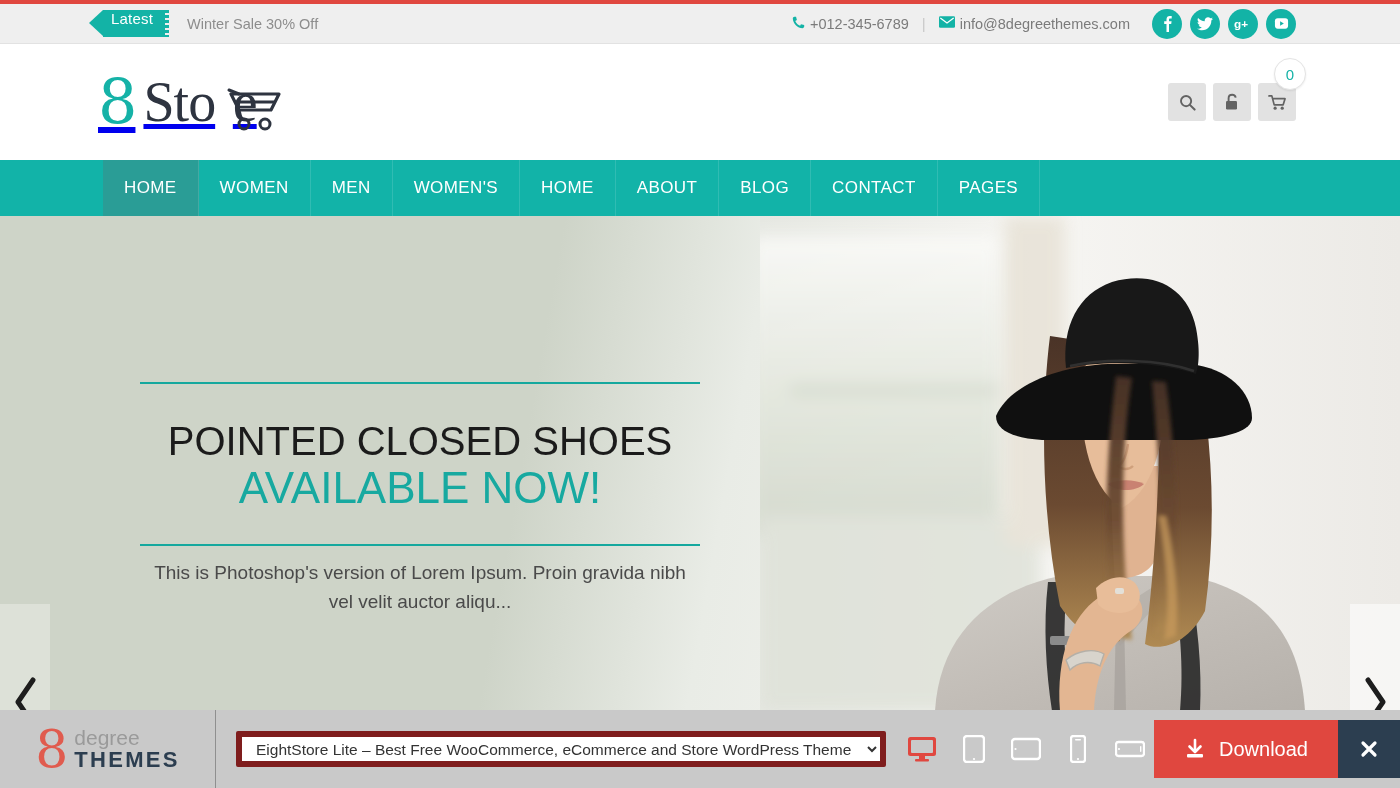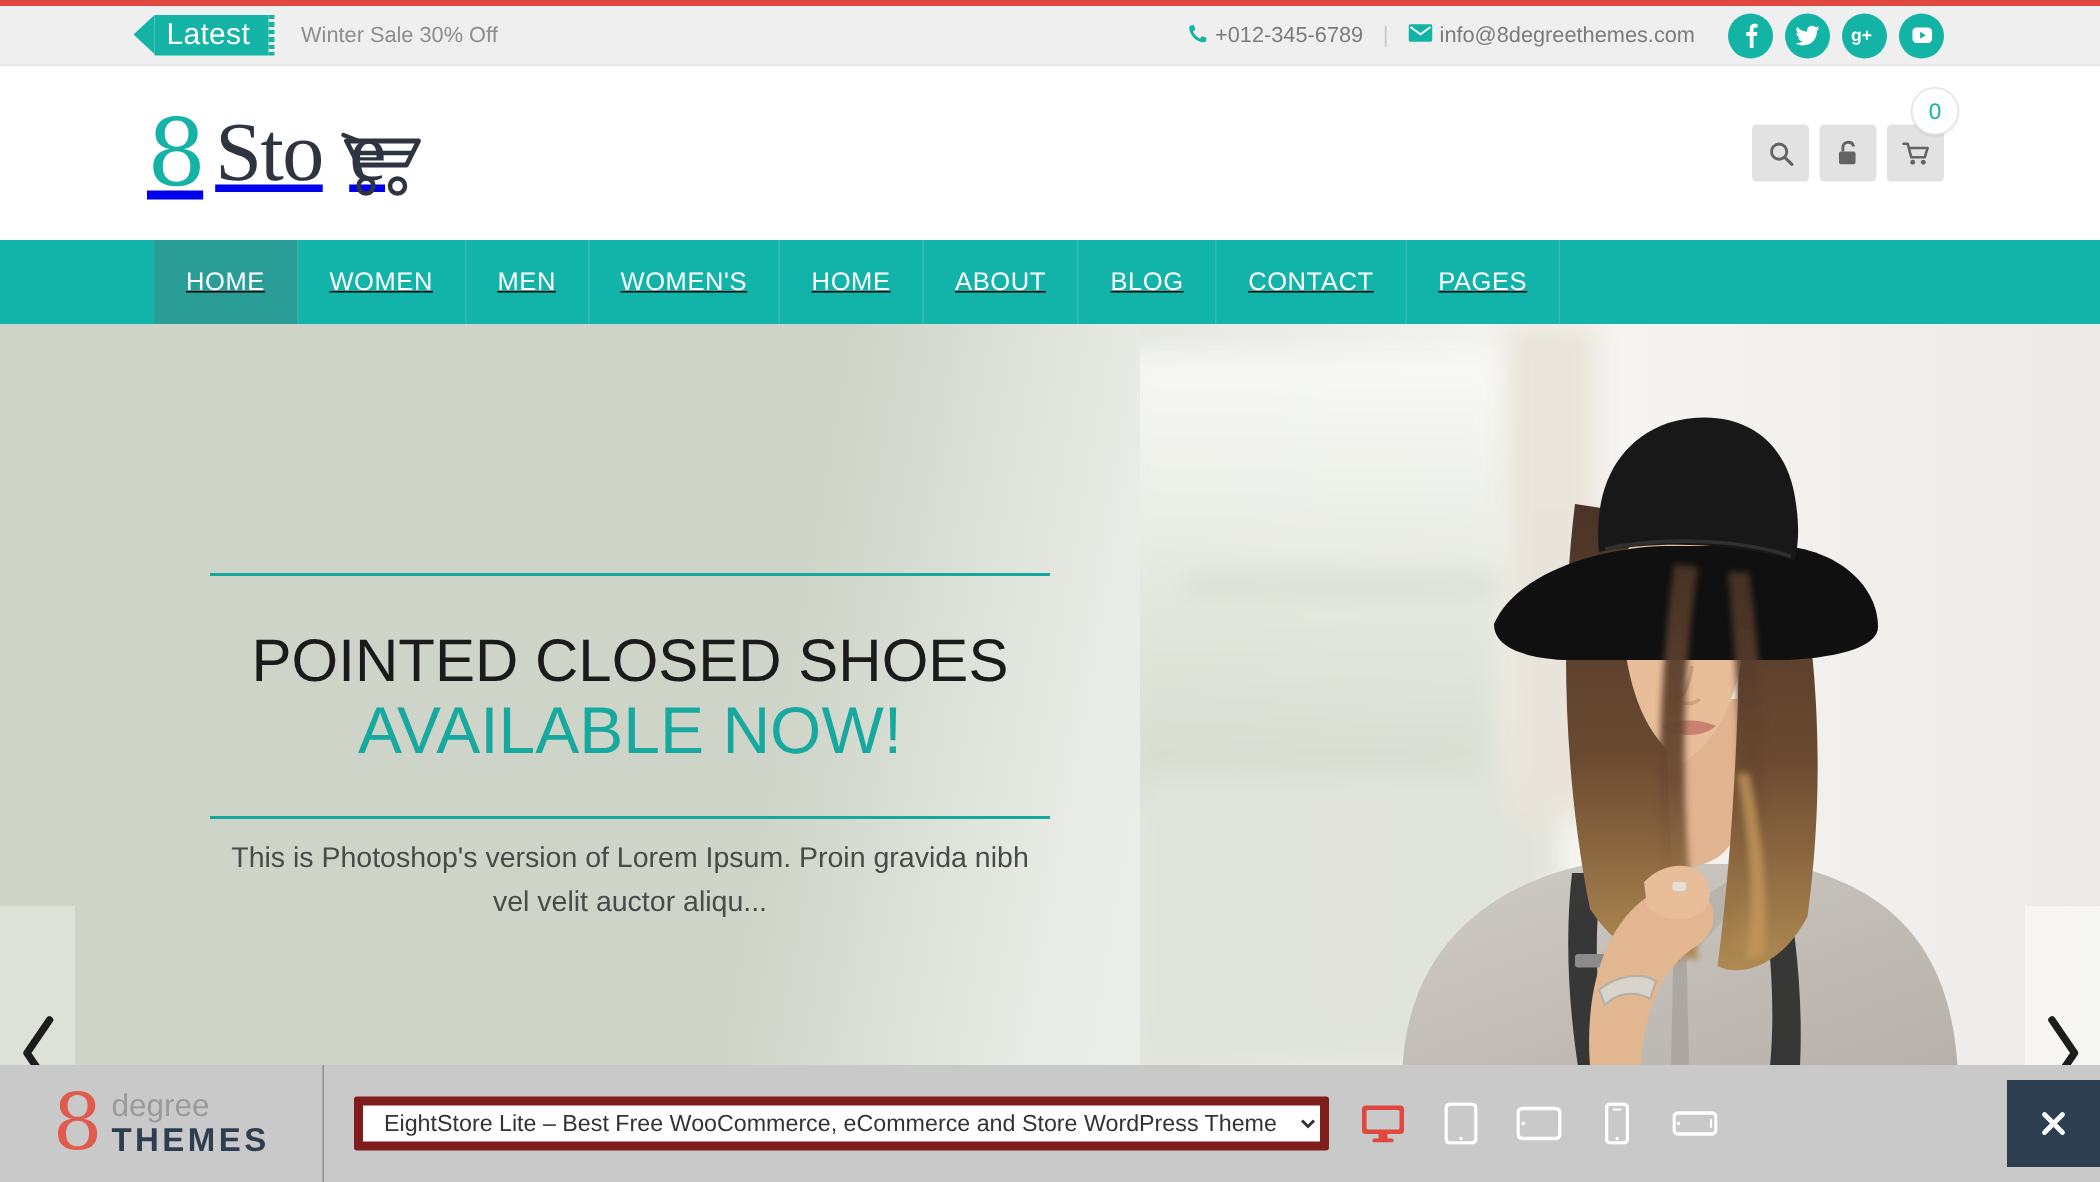--- a/index.html
+++ b/index.html
@@ -18,22 +18,22 @@
   
   .topbar {
     height: 40px; background: #efefef;
     display: flex; align-items: center;
     border-bottom: 1px solid #e2e2e2;
     position: relative;
   }
   .ribbon-wrap { margin-left: 103px; display: flex; align-items: center; height: 100%; }
   .ribbon {
     background: #13b3a6; color: #fff;
-    height: 27px; display: flex; align-items: center;
-    padding: 0 12px 0 8px; font-size: 20px;
+    height: 27px; display: flex; 
+    padding: 0 12px 0 8px; font-size: 15px;
     position: relative; letter-spacing: .2px;
   }
   .ribbon::before {
     content: ""; position: absolute; left: -14px; top: 0;
     width: 0; height: 0;
     border-top: 13.5px solid transparent;
     border-bottom: 13.5px solid transparent;
     border-right: 14px solid #13b3a6;
   }
   .ribbon::after {
@@ -91,21 +91,21 @@
     width: 32px; height: 32px; border-radius: 50%;
     background: #fff; border: 1px solid #e4e4e4;
     color: #15b2a7; font-size: 15px;
     display: flex; align-items: center; justify-content: center;
     box-shadow: 0 1px 2px rgba(0,0,0,.08);
   }
 
   
   .nav {
     height: 56px; background: #12b3a8;
-    display: flex; align-items: stretch; padding-left: 103px; text-decoration: underline;
+    display: flex; align-items: stretch; padding-left: 103px;
   }
   .nav-item {
     display: flex; align-items: center; padding: 0 21px;
     color: #fff; font-size: 17px; letter-spacing: .4px;
     text-decoration: none; cursor: pointer;
     border-right: 1px solid rgba(255,255,255,0.13);
   }
   .nav-item.active { background: #2a9d96; }
 
   
@@ -462,20 +462,28 @@
       <button class="devbtn">
         <svg width="30" height="18" viewBox="0 0 30 18">
             <rect x="1" y="2" width="28" height="14" rx="2.6" fill="none" stroke="#ffffff" stroke-width="2.3"></rect>
             <rect x="25" y="6" width="1.4" height="6" rx=".7" fill="#ffffff"></rect>
             <circle cx="4" cy="9" r="1.1" fill="#ffffff"></circle>
           </svg>
       </button>
     </div>
 
     <div class="pb-right">
+      <button class="download-btn">
+        <svg width="22" height="22" viewBox="0 0 22 22">
+          <path d="M11 2 L11 12" stroke="#fff" stroke-width="2.6" stroke-linecap="round"></path>
+          <path d="M5.5 8.5 L11 14 L16.5 8.5" fill="none" stroke="#fff" stroke-width="2.6" stroke-linecap="round" stroke-linejoin="round"></path>
+          <rect x="3" y="16" width="16" height="3.4" rx="1" fill="#fff"></rect>
+        </svg>
+        <span>Download</span>
+      </button>
       <button class="close-btn">
         <svg width="18" height="18" viewBox="0 0 18 18">
           <path d="M3 3 L15 15 M15 3 L3 15" stroke="#fff" stroke-width="3.2" stroke-linecap="round"></path>
         </svg>
       </button>
     </div>
   </div>
 
 </div>
 

